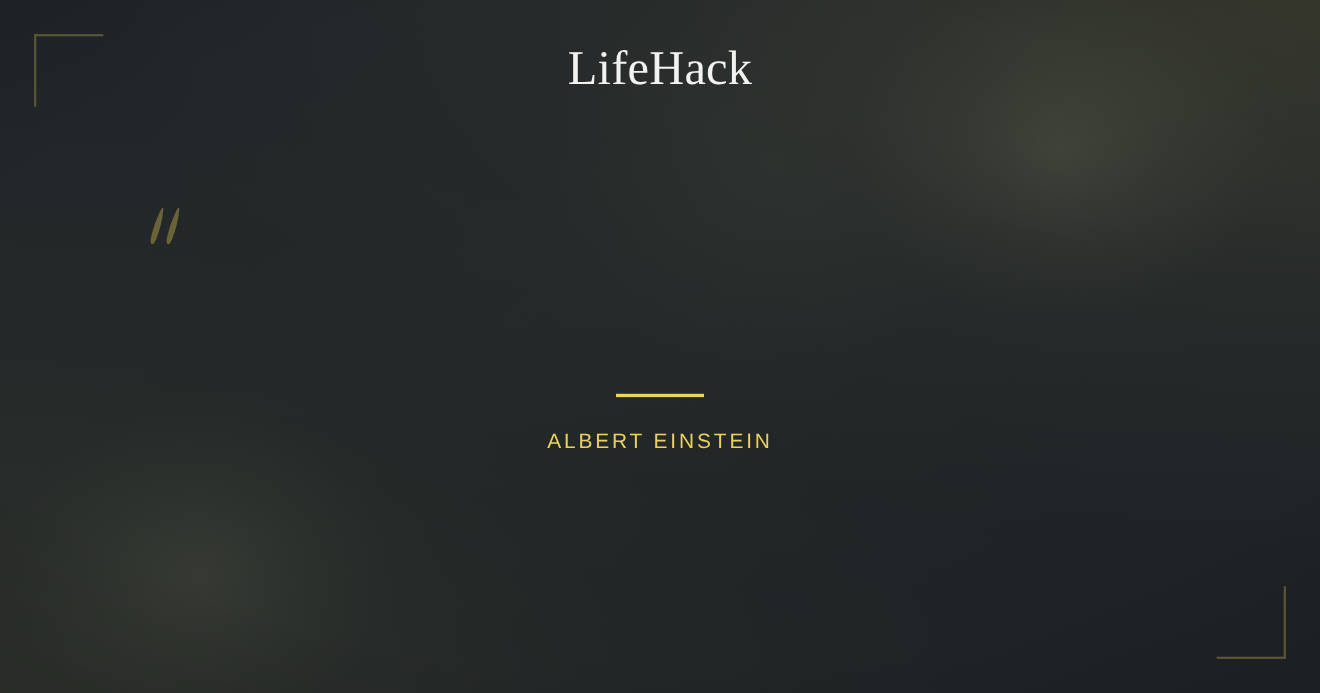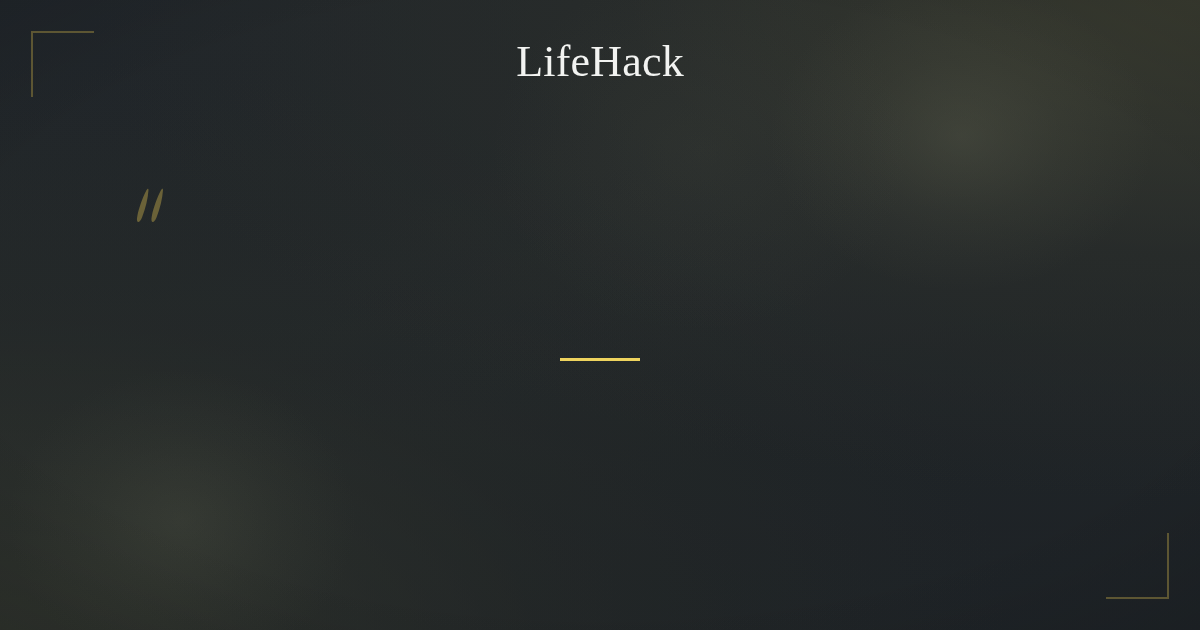--- a/index.html
+++ b/index.html
@@ -171,14 +171,15 @@
       <path d="M20.5 14.0 C20.0 22.5 17.6 32.4 14.0 41.5 C12.7 44.6 11.2 46.3 10.1 46.0 C8.9 45.7 8.6 43.6 9.3 40.2 C11.0 31.6 14.6 21.9 18.3 14.6 C19.1 13.0 19.9 12.5 20.3 12.9 Z" fill="#6b6238"></path>
       <path d="M35.0 14.0 C34.5 22.5 32.1 32.4 28.5 41.5 C27.2 44.6 25.7 46.3 24.6 46.0 C23.4 45.7 23.1 43.6 23.8 40.2 C25.5 31.6 29.1 21.9 32.8 14.6 C33.6 13.0 34.4 12.5 34.8 12.9 Z" fill="#6b6238"></path>
     </svg>
   </div>
 
 
   <div class="divider-wrap">
     <span class="divider"></span>
   </div>
 
+  <div class="attribution">ALBERT EINSTEIN</div>
 
 </div>
 
 </body></html>

